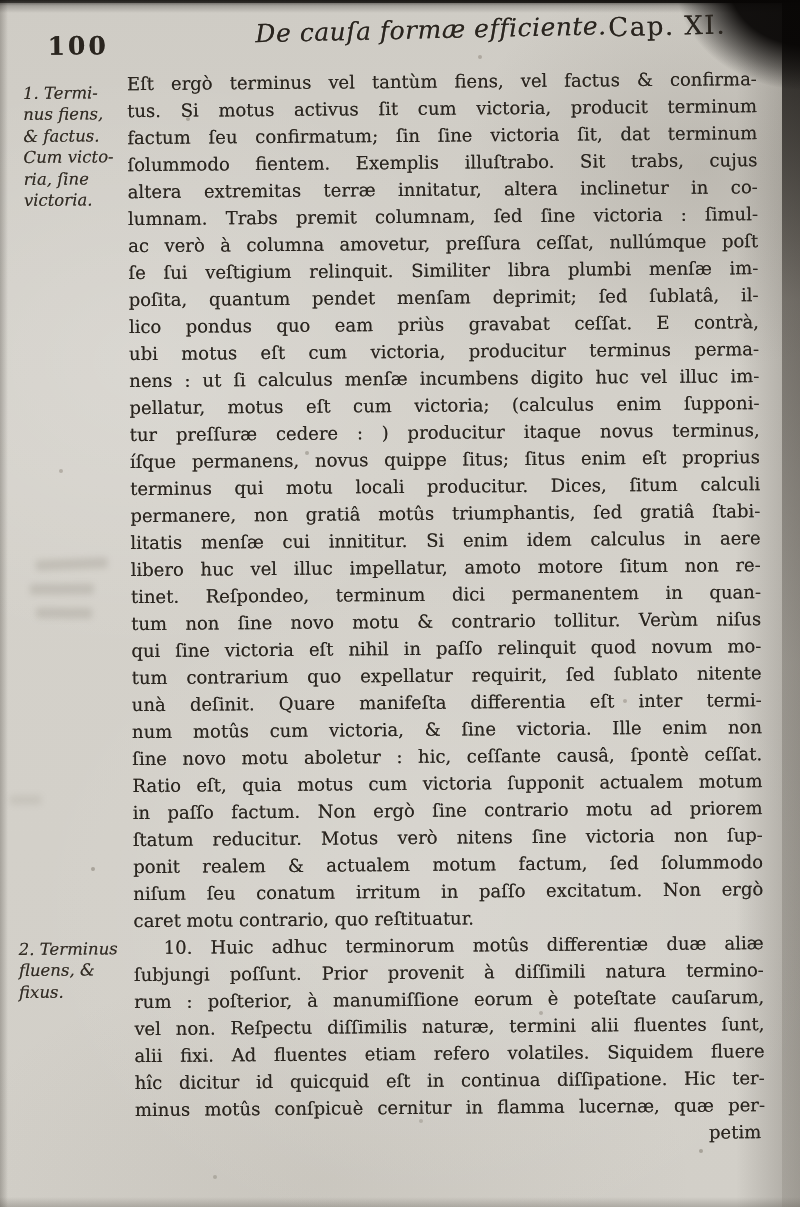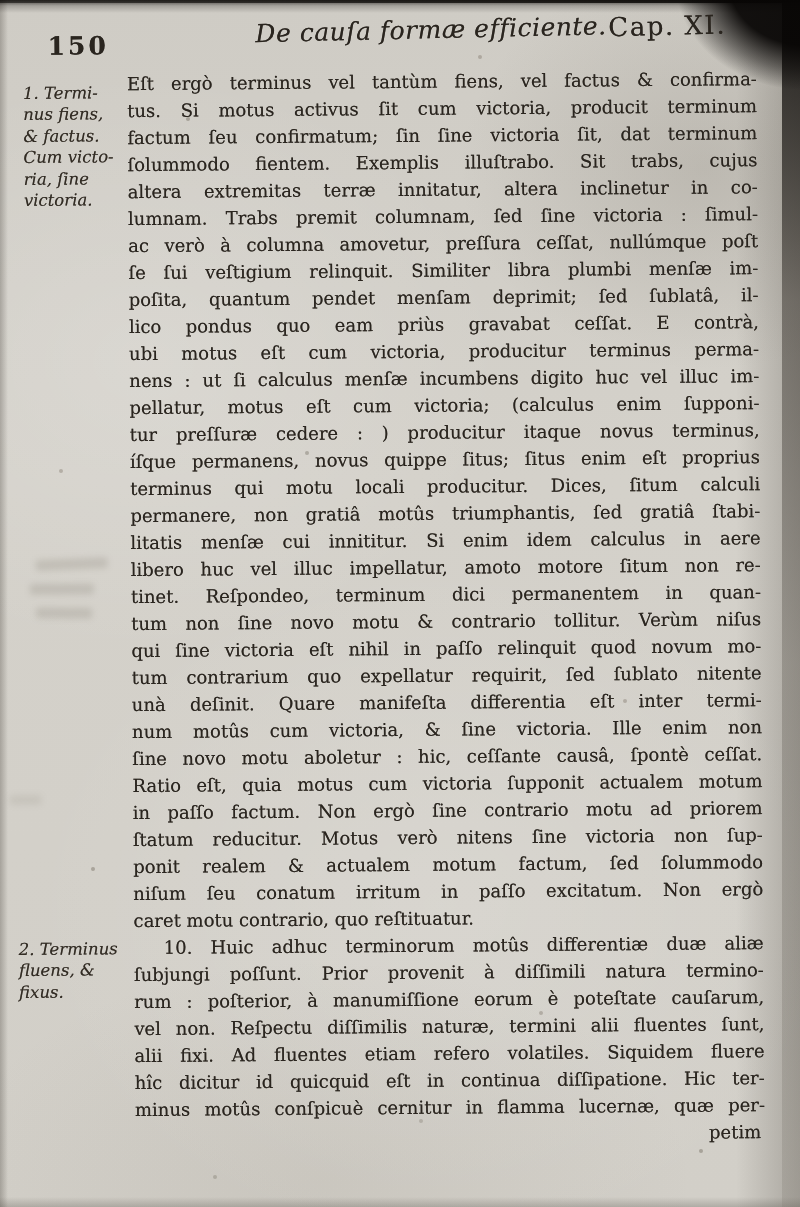--- a/index.html
+++ b/index.html
@@ -85,21 +85,21 @@
 <div class="edge corner-tr"></div>
 <div class="specks"></div>
 
 <div class="content">
 
   <div class="header-row">
     <div class="running-title">De cauſa formæ efficiente.</div>
     <div class="chapter-head">Cap. XI.</div>
   </div>
 
-  <div class="page-number">150</div>
+  <div class="page-number">100</div>
 
   <div class="margin-note" id="note1">
     <div>1. Termi-</div>
     <div>nus fiens,</div>
     <div>&amp; factus.</div>
     <div>Cum victo-</div>
     <div>ria, ſine</div>
     <div>victoria.</div>
   </div>
 

